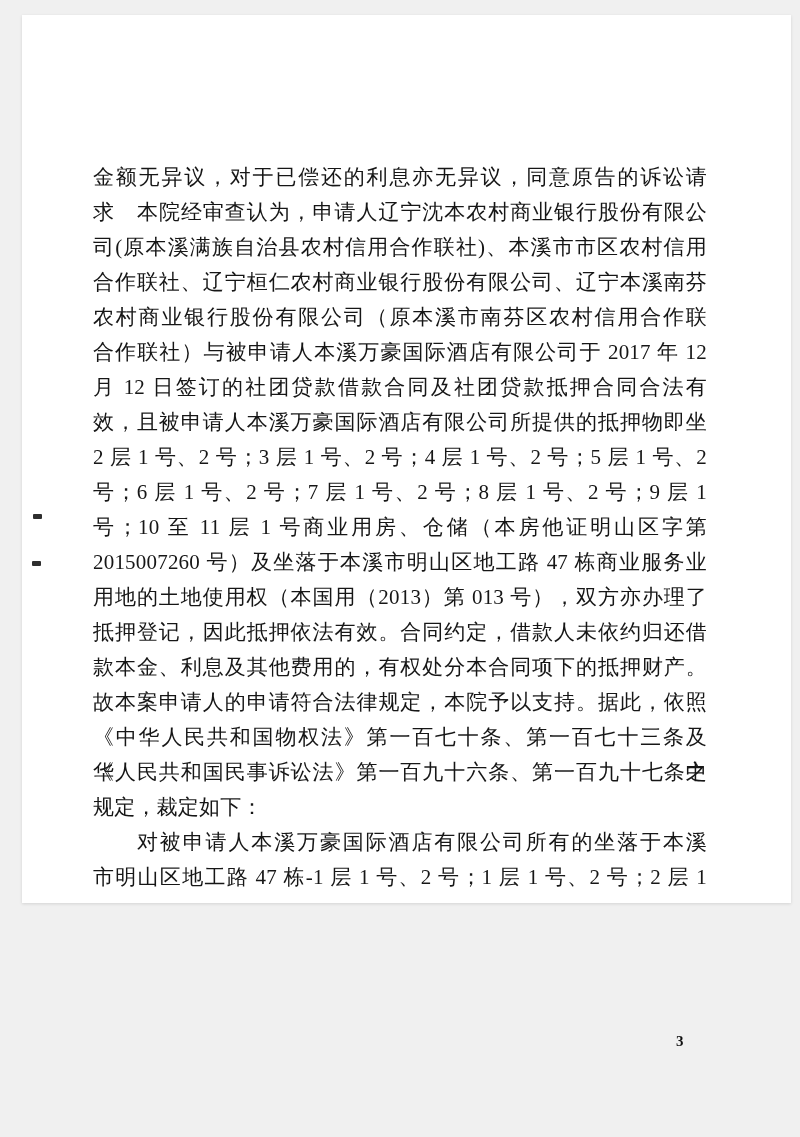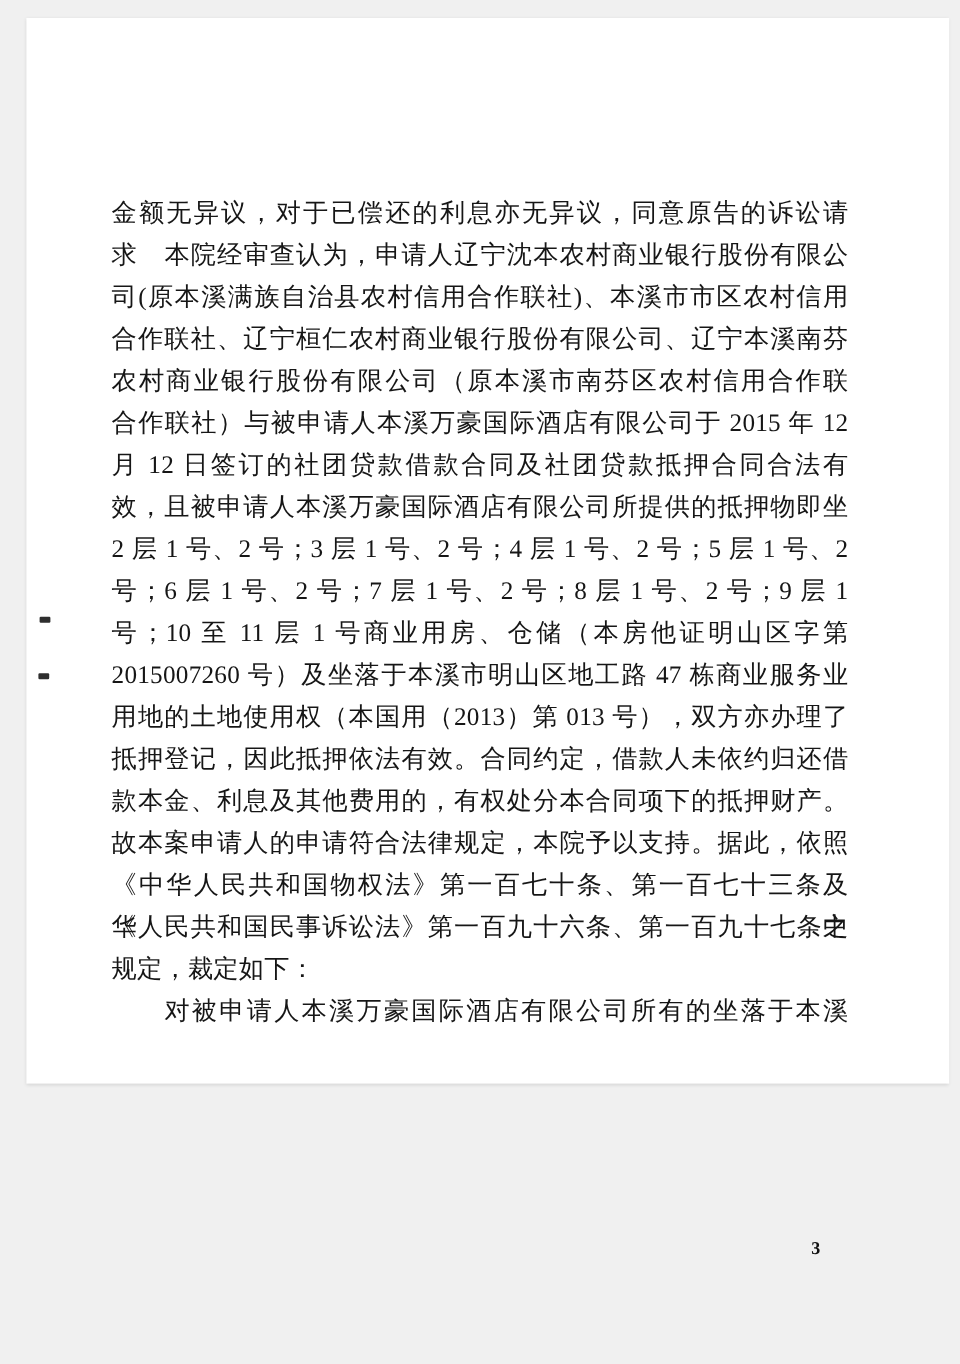--- a/index.html
+++ b/index.html
@@ -77,33 +77,34 @@
     <span class="margin-mark mark-1"></span>
     <span class="margin-mark mark-2"></span>
 
     <div class="text-block">
 
     <div class="line">金额无异议，对于已偿还的利息亦无异议，同意原告的诉讼请求。</div>
         <div class="line indent">本院经审查认为，申请人辽宁沈本农村商业银行股份有限公</div>
         <div class="line">司(原本溪满族自治县农村信用合作联社)、本溪市市区农村信用</div>
         <div class="line">合作联社、辽宁桓仁农村商业银行股份有限公司、辽宁本溪南芬</div>
         <div class="line">农村商业银行股份有限公司（原本溪市南芬区农村信用合作联</div>
-        <div class="line">合作联社）与被申请人本溪万豪国际酒店有限公司于 2015 年 12</div>
+        <div class="line">合作联社）与被申请人本溪万豪国际酒店有限公司于 2017 年 12</div>
         <div class="line">月 12 日签订的社团贷款借款合同及社团贷款抵押合同合法有</div>
         <div class="line">效，且被申请人本溪万豪国际酒店有限公司所提供的抵押物即坐</div>
         <div class="line">2 层 1 号、2 号；3 层 1 号、2 号；4 层 1 号、2 号；5 层 1 号、2</div>
         <div class="line">号；6 层 1 号、2 号；7 层 1 号、2 号；8 层 1 号、2 号；9 层 1</div>
         <div class="line">号；10 至 11 层 1 号商业用房、仓储（本房他证明山区字第</div>
         <div class="line">2015007260 号）及坐落于本溪市明山区地工路 47 栋商业服务业</div>
         <div class="line">用地的土地使用权（本国用（2013）第 013 号），双方亦办理了</div>
         <div class="line">抵押登记，因此抵押依法有效。合同约定，借款人未依约归还借</div>
         <div class="line">款本金、利息及其他费用的，有权处分本合同项下的抵押财产。</div>
         <div class="line">故本案申请人的申请符合法律规定，本院予以支持。据此，依照</div>
         <div class="line">《中华人民共和国物权法》第一百七十条、第一百七十三条及《中</div>
         <div class="line">华人民共和国民事诉讼法》第一百九十六条、第一百九十七条之</div>
         <div class="line no-justify">规定，裁定如下：</div>
         <div class="line indent">对被申请人本溪万豪国际酒店有限公司所有的坐落于本溪</div>
+        <div class="line">市明山区地工路 47 栋-1 层 1 号、2 号；1 层 1 号、2 号；2 层 1</div>
       </div>
 
     <div class="page-number">3</div>
 
   </div>
 </div>
 
 </body></html>

